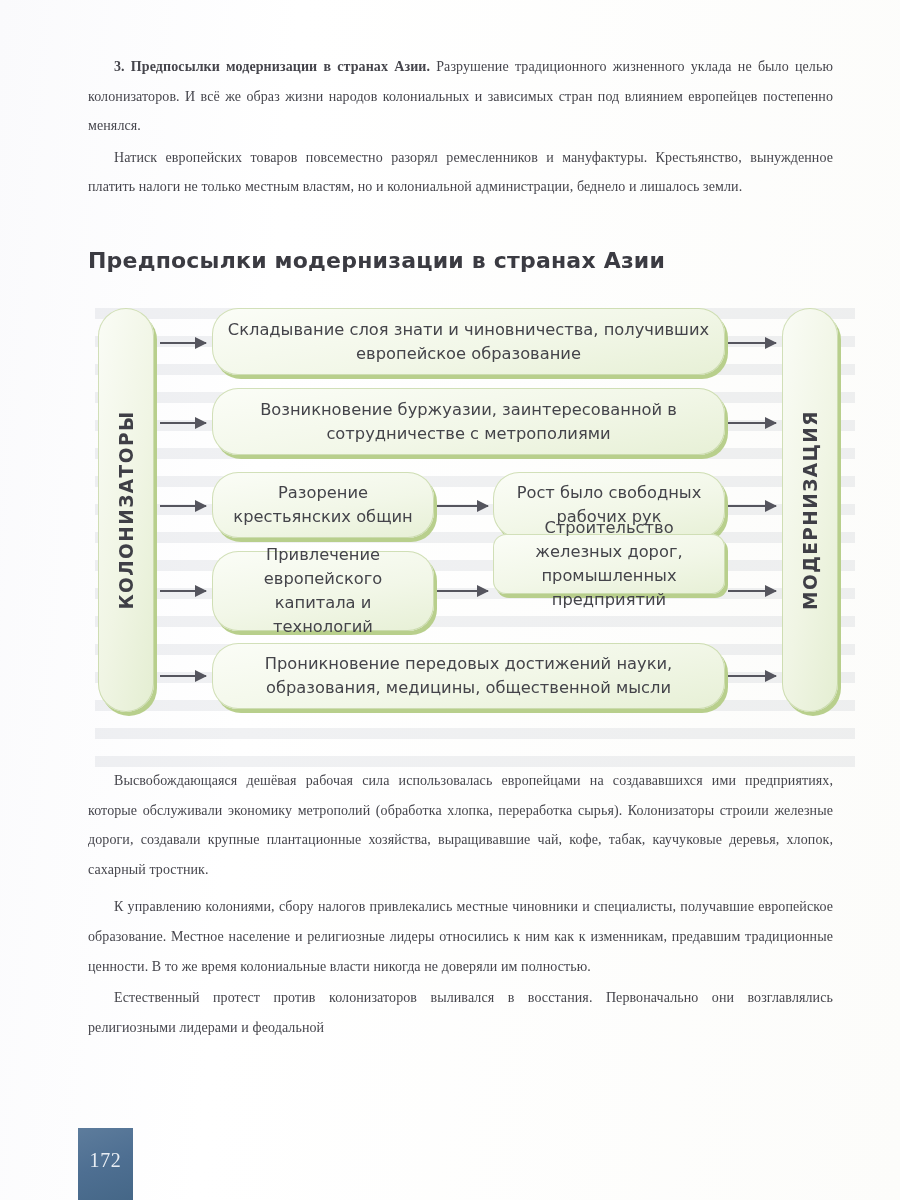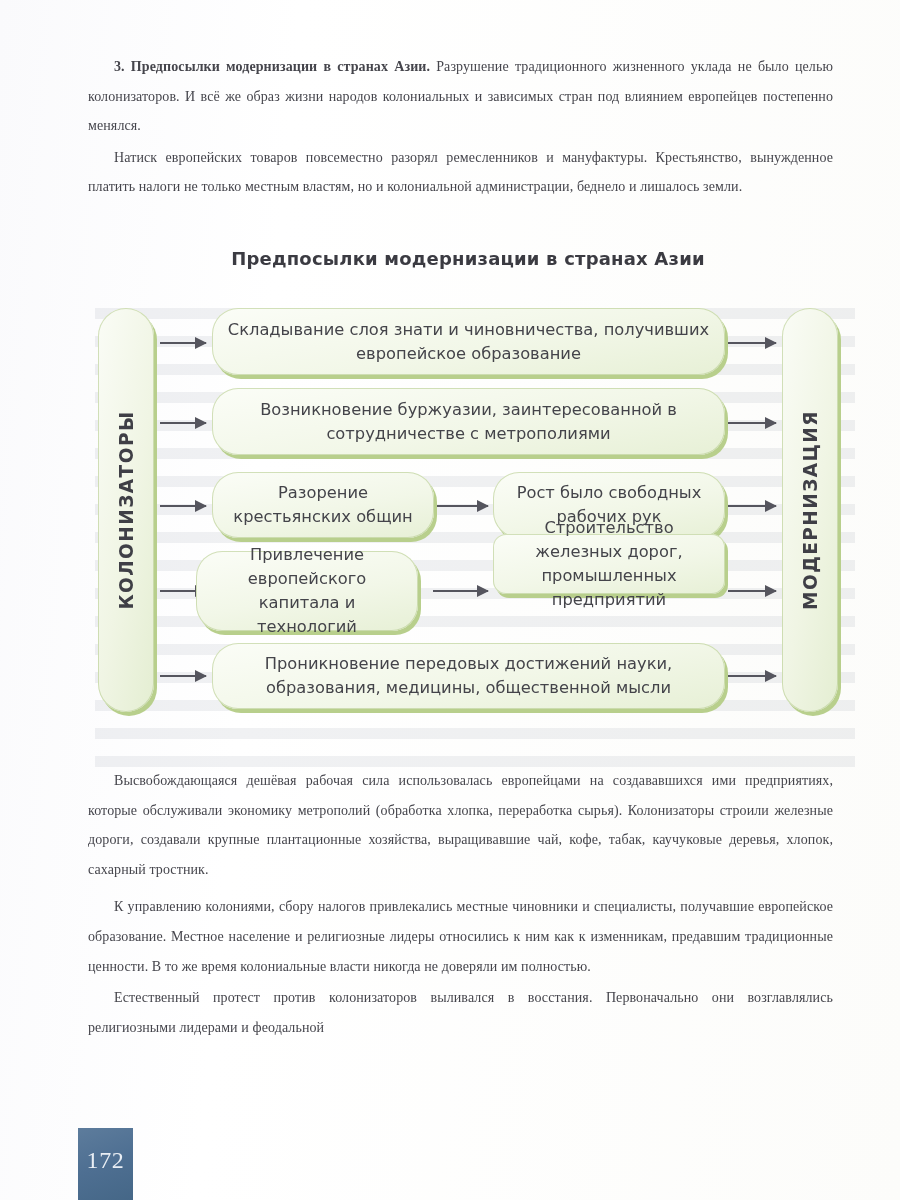--- a/index.html
+++ b/index.html
@@ -68,24 +68,23 @@
     position: absolute;
     left: 88px;
     top: 248px;
     width: 760px;
     height: 490px;
   }
   .diagram-title {
     position: absolute;
     left: 0; top: 0;
     width: 760px;
-    text-align: center;
     font-family: "DejaVu Sans", sans-serif;
     font-weight: bold;
-    font-size: 18px;
+    font-size: 22px;
     color: #3b3b42;
     letter-spacing: 0.2px;
   }
 
   .dwrap {
     position: absolute;
     left: 0;
     top: 52px;
     width: 760px;
     height: 420px;
@@ -157,21 +156,21 @@
     bottom: 0;
     width: 55px;
     height: 72px;
     background: linear-gradient(160deg, #5d7c9c 0%, #4e6f92 50%, #456787 100%);
     display: flex;
     align-items: center;
     justify-content: center;
   }
   .folio span {
     font-family: "Liberation Serif", serif;
-    font-size: 24px;
+    font-size: 20px;
     color: #e9eef4;
     letter-spacing: 0.6px;
     margin-top: -8px;
   }
 </style>
 </head>
 <body>
 
 <div class="page"></div>
 <div class="bleed"></div>
@@ -218,21 +217,21 @@
       <span>Возникновение буржуазии, заинтересованной в сотрудничестве с метрополиями</span>
     </div>
 
     <div class="pill" style="left:124px; top:172px; width:222px; height:66px;">
       <span>Разорение крестьянских общин</span>
     </div>
     <div class="pill" style="left:405px; top:172px; width:232px; height:66px;">
       <span>Рост было свободных рабочих рук</span>
     </div>
 
-    <div class="pill" style="left:108px; top:251px; width:222px; height:80px;">
+    <div class="pill" style="left:124px; top:251px; width:222px; height:80px;">
       <span>Привлечение европейского капитала и технологий</span>
     </div>
     <div class="pill" style="left:405px; top:234px; width:232px; height:60px;border-radius:13px;">
       <span>Строительство железных дорог, промышленных предприятий</span>
     </div>
 
     <div class="pill" style="left:124px; top:343px; width:513px; height:66px;">
       <span>Проникновение передовых достижений науки, образования, медицины, общественной мысли</span>
     </div>
 

